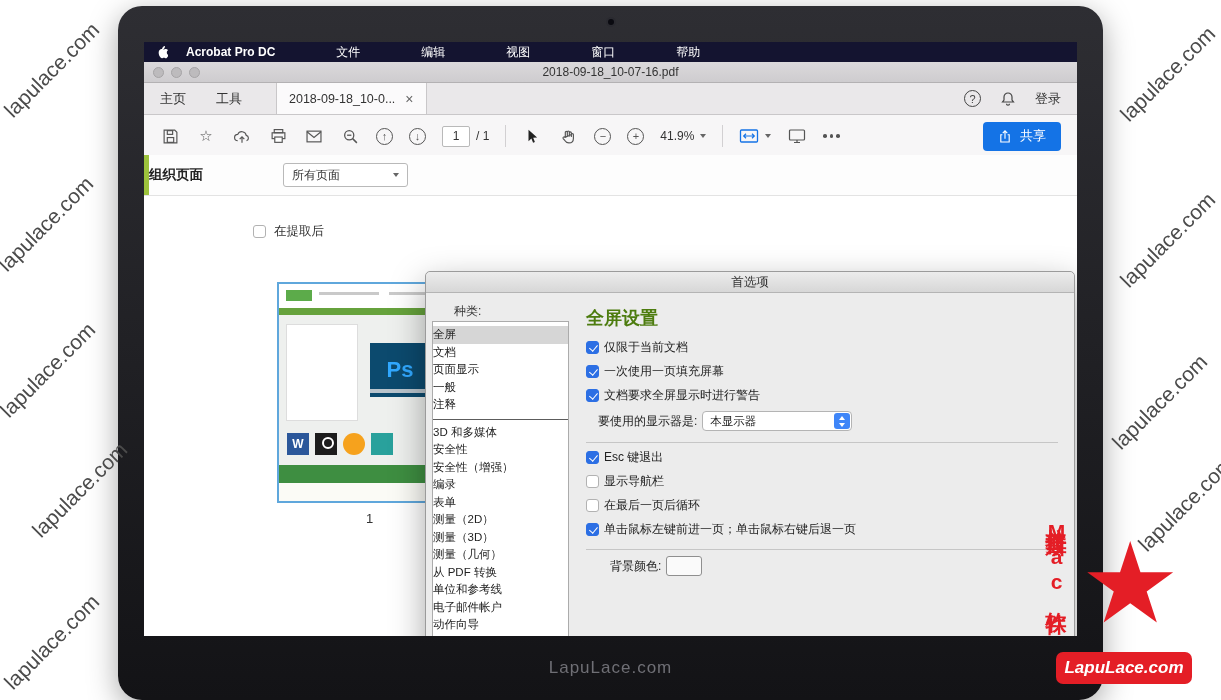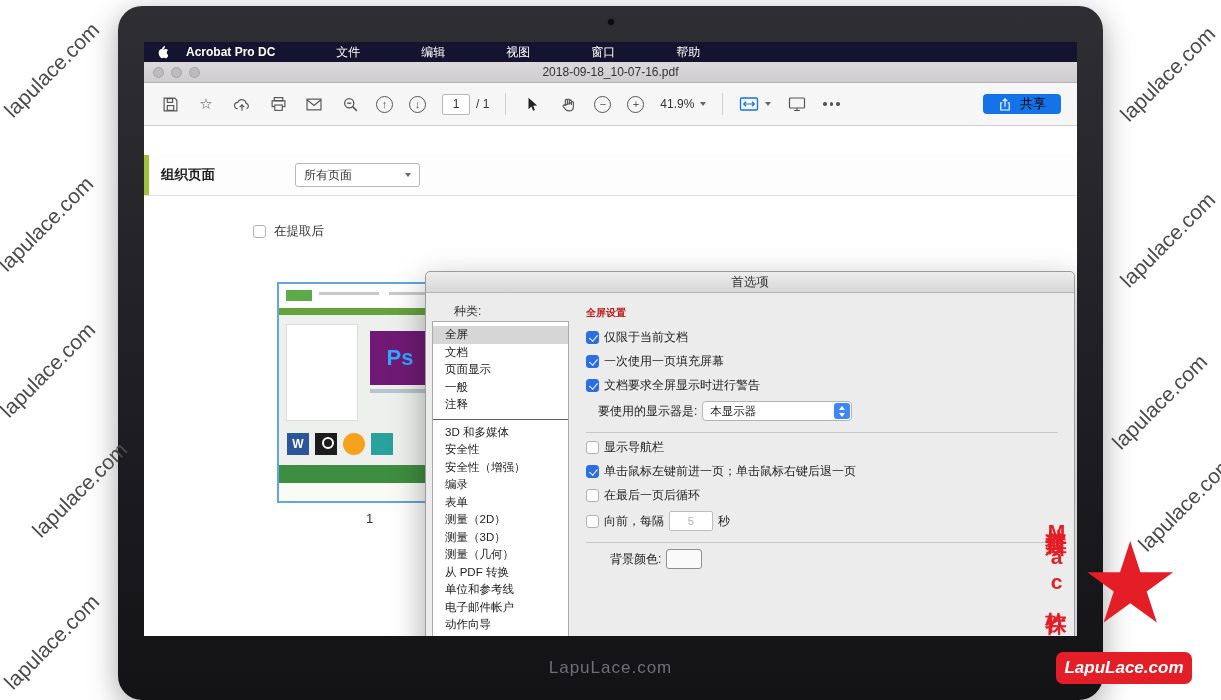--- a/index.html
+++ b/index.html
@@ -71,29 +71,29 @@
   .page-group{display:flex;align-items:center;gap:6px;}
   .page-input{width:26px;height:19px;border:1px solid #b9b9b9;border-radius:2px;background:#fff;
     text-align:center;font-size:12px;color:#333;padding:0;}
   .tb-sep{width:1px;height:22px;background:#d2d0d2;flex:none;}
   .zoom-group{display:flex;align-items:center;gap:6px;}
   .caret{width:0;height:0;border-left:4px solid transparent;border-right:4px solid transparent;
     border-top:5px solid #666;display:inline-block;}
   .caret.small{border-left-width:3px;border-right-width:3px;border-top-width:4px;}
   .dots{display:flex;gap:3px;}
   .dots i{width:3.5px;height:3.5px;border-radius:50%;background:#555;}
-  .share-btn{margin-left:auto;height:20px;background:#1473e6;border-radius:4px;color:#000000;
+  .share-btn{margin-left:auto;height:29px;background:#1473e6;border-radius:4px;color:#ffffff;
     display:flex;align-items:center;gap:8px;padding:0 15px;font-size:13px;}
 
   
   .content{position:absolute;left:0;right:0;top:113px;bottom:0;background:#fff;}
   .org-row{height:40px;display:flex;align-items:center;background:#fdfdfd;
     border-bottom:1px solid #e3e3e3;}
   .green-bar{width:5px;height:40px;background:#9dc33c;flex:none;}
-  .org-title{margin-left:12px;font-size:13.5px;font-weight:bold;color:#222;}
+  .org-title{font-size:13.5px;font-weight:bold;color:#222;}
   .filter-dd{margin-left:80px;width:125px;height:24px;border:1px solid #b9b9b9;border-radius:3px;
     background:#fff;display:flex;align-items:center;padding:0 8px;font-size:12px;color:#333;box-sizing:border-box;}
   .filter-dd .caret{margin-left:auto;}
   .extract-row{margin:27px 0 0 109px;display:flex;align-items:center;gap:8px;
     font-size:12.5px;color:#333;width:165px;overflow:hidden;white-space:nowrap;}
   .cb{width:13px;height:13px;border:1px solid #b2b2b2;border-radius:3px;background:#fff;
     flex:none;position:relative;box-sizing:border-box;}
   .cb.on{background:#2c6fe4;border-color:#2c6fe4;}
   .cb.on::after{content:"";position:absolute;left:4px;top:1px;width:3.5px;height:7px;
     border:solid #fff;border-width:0 1.6px 1.6px 0;transform:rotate(40deg);}
@@ -101,21 +101,21 @@
   
   .thumb{position:absolute;left:133px;top:127px;width:185px;height:221px;
     border:2px solid #5fa7dc;background:#fbfbf6;box-sizing:border-box;overflow:hidden;}
   .t-head{height:24px;background:#fff;position:relative;}
   .t-logo{position:absolute;left:7px;top:6px;width:26px;height:11px;background:#5cab4a;}
   .t-line{position:absolute;height:3px;background:#c9c9c9;}
   .t-nav{height:7px;background:#66a23c;}
   .t-body{position:relative;height:150px;background:#eef0ee;}
   .t-card{position:absolute;left:8px;top:10px;width:70px;height:95px;background:#fff;
     box-shadow:0 0 0 1px #ddd;}
-  .t-ps{position:absolute;right:30px;top:16px;width:60px;height:54px;background:#701a75;
+  .t-ps{position:absolute;right:30px;top:28px;width:60px;height:54px;background:#0c4a6e;
     color:#31a8ff;font-weight:bold;font-size:22px;display:flex;align-items:center;justify-content:center;}
   .t-ps-cap{position:absolute;right:30px;top:74px;width:60px;height:4px;background:#b9c4cc;}
   .t-strip{position:absolute;right:8px;top:10px;width:11px;height:72px;background:#e2574c;}
   .t-icons{position:absolute;left:8px;bottom:10px;display:flex;gap:6px;align-items:center;}
   .t-w{width:22px;height:22px;background:#2b579a;color:#fff;font-size:12px;font-weight:bold;
     display:flex;align-items:center;justify-content:center;}
   .t-key{width:22px;height:22px;background:#1c1c1c;position:relative;}
   .t-key::after{content:"";position:absolute;left:7px;top:4px;width:8px;height:8px;border:2px solid #fff;border-radius:50%;}
   .t-orb{width:22px;height:22px;border-radius:50%;background:#f6a21d;}
   .t-teal{width:22px;height:22px;background:#29a19c;}
@@ -128,26 +128,26 @@
     background:#ececec;border:1px solid #9b9b9b;border-radius:5px 5px 0 0;z-index:10;
     box-shadow:0 12px 34px rgba(0,0,0,.35);box-sizing:border-box;}
   .dlg-title{height:20px;background:linear-gradient(#ececec,#d7d7d7);
     border-bottom:1px solid #b4b4b4;border-radius:5px 5px 0 0;text-align:center;
     font-size:12.5px;color:#333;line-height:20px;}
   .dlg-body{position:relative;height:539px;}
   .kinds-label{position:absolute;left:28px;top:10px;font-size:12px;color:#333;}
   .cat-list{position:absolute;left:6px;top:28px;width:137px;height:520px;background:#fff;
     border:1px solid #ababab;font-size:11.5px;color:#222;list-style:none;margin:0;padding:4px 0 0 0;
     box-sizing:border-box;overflow:hidden;}
-  .cat-list li{height:17.5px;line-height:17.5px;padding-left:12px;white-space:nowrap;}
+  .cat-list li{height:17.5px;line-height:17.5px;padding-left:0;white-space:nowrap;}
   .cat-list li.sel{background:#d6d6d6;}
   .cat-list li.sep{height:10px;padding:0;position:relative;}
   .cat-list li.sep::after{content:"";position:absolute;left:0;right:0;top:5px;border-top:1px solid #5c5c5c;}
   .pane{position:absolute;left:160px;right:16px;top:4px;font-size:12px;color:#222;}
-  .sec-h{font-weight:bold;font-size:10px;color:#b91c1c;margin:9px 0 9px;}
+  .sec-h{font-weight:bold;font-size:18px;color:#4d7c0f;margin:9px 0 9px;}
   .row{display:flex;align-items:center;gap:5px;margin-bottom:7px;}
   .row.ind1{margin-left:12px;}
   .row.ind2{margin-left:24px;}
   hr.sec{border:none;border-top:1px solid #c6c6c6;margin:11px 0 6px;}
   .popup{display:inline-flex;align-items:center;height:20px;background:#fff;
     border:1px solid #b4b4b4;border-radius:4px;padding-left:7px;width:150px;box-sizing:border-box;}
   .popup .ptext{flex:1;font-size:11.5px;color:#222;white-space:nowrap;overflow:hidden;}
   .steppers{margin:0 1px 0 auto;width:16px;height:16px;background:#3f86f8;border-radius:3px;
     position:relative;flex:none;}
   .steppers::before,.steppers::after{content:"";position:absolute;left:4.5px;
@@ -200,20 +200,38 @@
 
     <div class="titlebar">
       <div class="lights">
         <span class="light"></span>
         <span class="light"></span>
         <span class="light"></span>
       </div>
       <div class="win-title">2018-09-18_10-07-16.pdf</div>
     </div>
 
+    <div class="tabbar">
+      <span class="tab-home">主页</span>
+      <span class="tab-tools">工具</span>
+      <span class="doc-tab">
+        <span>2018-09-18_10-0...</span>
+        <span class="close">×</span>
+      </span>
+      <span class="tabbar-right">
+        <span class="help-circle">?</span>
+        <span class="tico">
+          <svg width="16" height="16" viewBox="0 0 16 16">
+              <path d="M8 2a4 4 0 0 0-4 4v3L2.5 11h11L12 9V6a4 4 0 0 0-4-4z" fill="none" stroke="#444" stroke-width="1.2"></path>
+              <path d="M6.5 12.7a1.5 1.5 0 0 0 3 0" fill="none" stroke="#444" stroke-width="1.2"></path>
+            </svg>
+        </span>
+        <span class="login">登录</span>
+      </span>
+    </div>
 
     <div class="toolbar">
       <span class="tico">
         <svg width="17" height="17" viewBox="0 0 16 16">
             <path d="M2 2h10l2 2v10H2z" fill="none" stroke="#555" stroke-width="1.1"></path>
             <rect x="5" y="9" width="6" height="4.5" fill="none" stroke="#555" stroke-width="1.1"></rect>
             <rect x="5" y="2.5" width="5" height="3.5" fill="none" stroke="#555" stroke-width="1.1"></rect>
           </svg>
       </span>
       <span class="tico glyph-ico">☆</span>
@@ -378,36 +396,34 @@
             <div class="row ind1">
               <span class="lbl">要使用的显示器是:</span>
               <span class="popup">
                 <span class="ptext">本显示器</span>
                 <span class="steppers"></span>
               </span>
             </div>
             <hr class="sec">
 
             <div class="row">
+              <span class="cb on"></span>
+              <span class="lbl">Esc 键退出</span>
+            </div>
+            <div class="row">
               <span class="cb"></span>
               <span class="lbl">显示导航栏</span>
             </div>
             <div class="row">
+              <span class="cb"></span>
+              <span class="lbl">在最后一页后循环</span>
+            </div>
+            <div class="row">
               <span class="cb on"></span>
               <span class="lbl">单击鼠标左键前进一页；单击鼠标右键后退一页</span>
-            </div>
-            <div class="row">
-              <span class="cb"></span>
-              <span class="lbl">在最后一页后循环</span>
-            </div>
-            <div class="row">
-              <span class="cb"></span>
-              <span class="lbl">向前，每隔</span>
-              <input class="sec-input" readonly="" value="5" style="">
-              <span class="lbl">秒</span>
             </div>
             <hr class="sec">
 
             <div class="row ind2">
               <span class="lbl">背景颜色:</span>
               <span class="color-well">
                 
               </span>
             </div>
 

